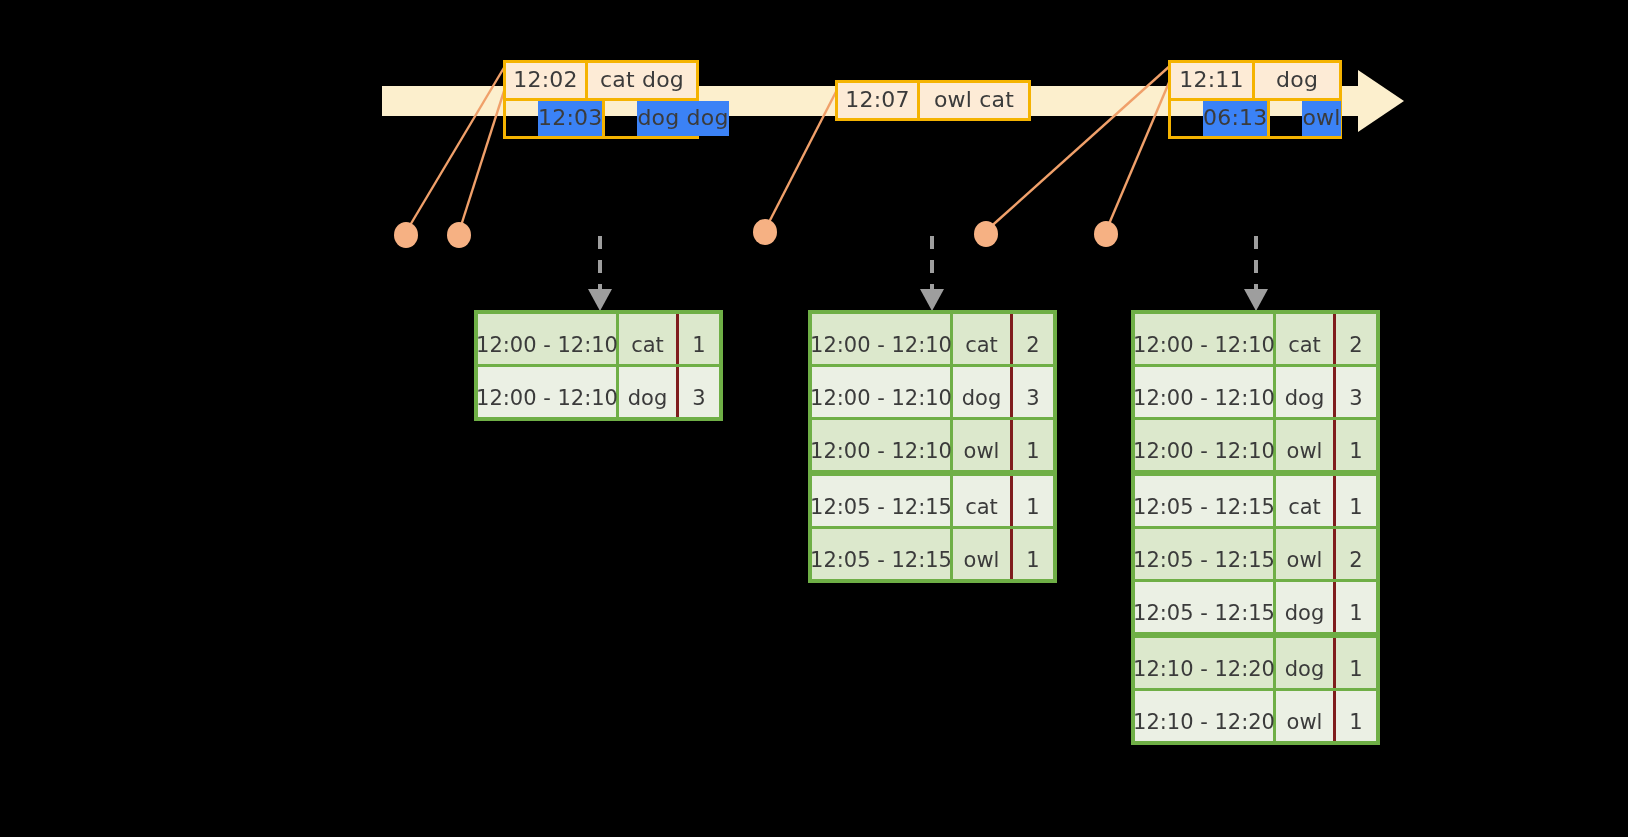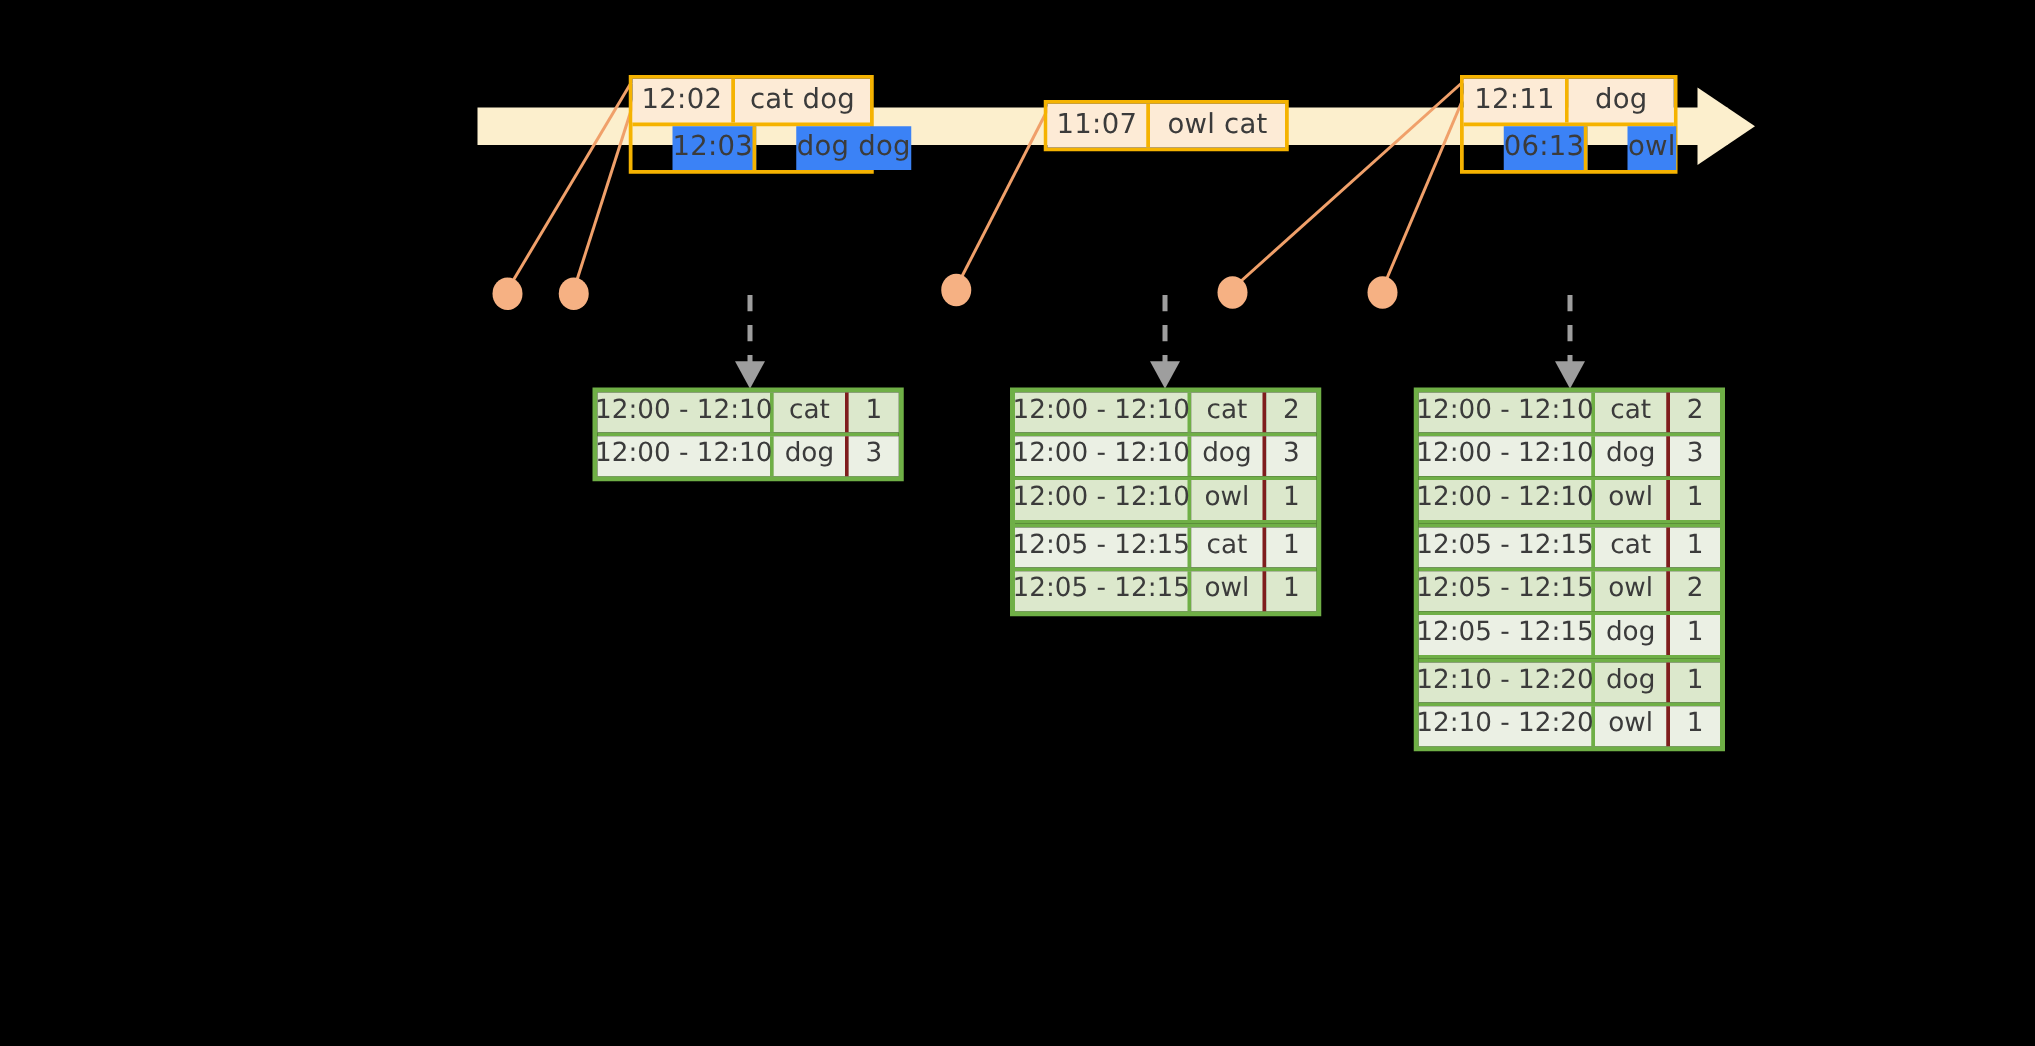--- a/index.html
+++ b/index.html
@@ -62,21 +62,21 @@
   .res-row.even .res-cell { background: #DCE8CC; }
   .res-row.odd  .res-cell { background: #EBF0E4; }
   .res-row + .res-row { border-top: 3px solid #6FAF46; }
   .res-row.group-end { border-bottom: 3px solid #6FAF46; }
   .res-cell {
     display: flex;
     align-items: center;
     justify-content: center;
     color: #3b3b3b;
     font-size: 21px;
-    padding: 1px 0 7px 0;
+    padding: 19px 0 7px 0;
     white-space: nowrap;
   }
   .res-cell.win { border-right: 3px solid #6FAF46; }
   .res-cell.key { border-right: 3px solid #7f1d1d; }
 </style>
 </head>
 <body>
 
 <div id="stage">
 
@@ -121,21 +121,21 @@
       <div class="evt-cell words" style="width:108px;">cat dog</div>
     </div>
     <div class="evt-row base">
       <div class="evt-cell time" style="width:82px;">12:03</div>
       <div class="evt-cell words" style="width:116px;">dog dog</div>
     </div>
   </div>
 
   <div class="evt-box" style="left:835px; top:80px; width:196px;">
     <div class="evt-row alt">
-      <div class="evt-cell time" style="width:82px;">11:07</div>
+      <div class="evt-cell time" style="width:82px;">12:07</div>
       <div class="evt-cell words" style="width:108px;">owl cat</div>
     </div>
   </div>
 
   <div class="evt-box" style="left:1168px; top:60px; width:174px;">
     <div class="evt-row alt">
       <div class="evt-cell time" style="width:92px;">12:11</div>
       <div class="evt-cell words" style="width:92px;">dog</div>
     </div>
     <div class="evt-row base">

